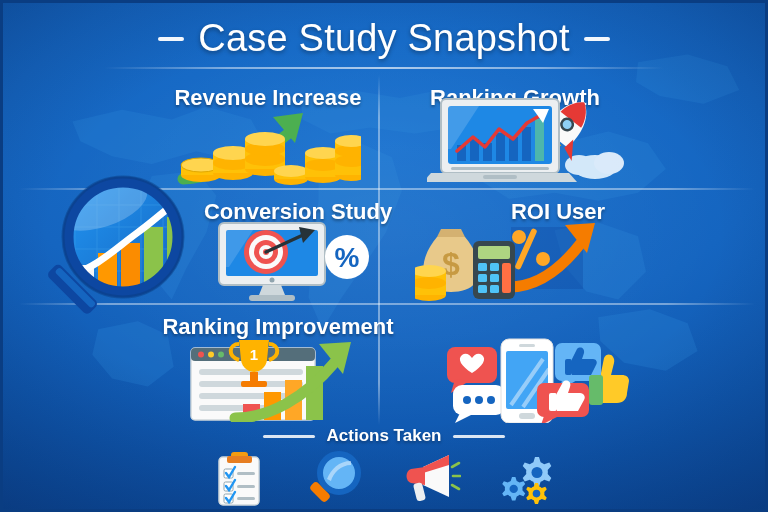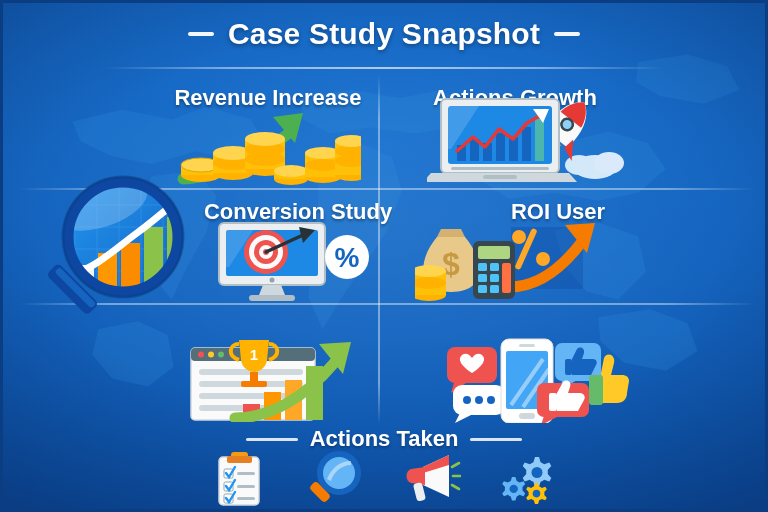--- a/index.html
+++ b/index.html
@@ -28,21 +28,21 @@
     pointer-events:none;
   }
 
   
   .title-wrap {
     position:absolute; top:14px; left:0; width:100%;
     display:flex; align-items:center; justify-content:center; gap:14px;
   }
   .title-dash { width:26px; height:4px; background:#ffffff; border-radius:2px; opacity:.95; }
   .title-text {
-    color:#ffffff; font-size:30px; font-weight:bold; letter-spacing:.2px;
+    color:#ffffff; font-size:38px; font-weight:normal; letter-spacing:.2px;
     text-shadow: 0 2px 4px rgba(0,0,0,.35);
     white-space:nowrap;
   }
   .title-underline {
     position:absolute; top:64px; left:50%; transform:translateX(-50%);
     width:560px; height:2px;
     background: linear-gradient(90deg, rgba(255,255,255,0) 0%, rgba(255,255,255,.45) 22%, rgba(255,255,255,.65) 50%, rgba(255,255,255,.45) 78%, rgba(255,255,255,0) 100%);
   }
 
   
@@ -74,21 +74,21 @@
   .p-eng  { left:440px; top:311px; width:230px; }
 
   .art { position:absolute; }
 
   
   .footer-head {
     position:absolute; top:423px; left:0; width:100%;
     display:flex; align-items:center; justify-content:center; gap:12px;
   }
   .foot-dash { width:52px; height:3px; background:#ffffff; opacity:.85; border-radius:2px; }
-  .foot-text { color:#ffffff; font-size:22px; font-weight:bold; text-shadow:0 2px 3px rgba(0,0,0,.3); white-space:nowrap; }
+  .foot-text { color:#ffffff; font-size:17px; font-weight:bold; text-shadow:0 2px 3px rgba(0,0,0,.3); white-space:nowrap; }
 
   .actions-row {
     position:absolute; top:446px; left:0; width:100%;
     display:flex; align-items:center; justify-content:center; gap:38px;
   }
   .action-icon { width:58px; height:58px; position:relative; }
 </style>
 </head>
 <body>
 
@@ -219,21 +219,21 @@
             <rect x="164" y="34" width="32" height="34" fill="#ffc107"></rect>
           <ellipse cx="180" cy="54" rx="16" ry="6" fill="#ffb300"></ellipse>
           <ellipse cx="180" cy="44" rx="16" ry="6" fill="#ffb300"></ellipse>
           <ellipse cx="180" cy="34" rx="16" ry="6" fill="#ffd54f"></ellipse>
         </g>
       </g>
     </svg>
   </div>
 
   <div class="panel p-traf">
-    <div class="panel-label">Actions Growth</div>
+    <div class="panel-label">Ranking Growth</div>
   </div>
   <div class="art" style="left:424px; top:86px; width:200px; height:96px;">
     <svg width="200" height="96" viewBox="0 0 200 96">
 
       <g opacity=".92">
         <ellipse cx="168" cy="78" rx="22" ry="12" fill="#e3f2fd"></ellipse>
         <ellipse cx="152" cy="76" rx="14" ry="10" fill="#e3f2fd"></ellipse>
         <ellipse cx="182" cy="74" rx="15" ry="11" fill="#eaf4fe"></ellipse>
       </g>
 
@@ -354,20 +354,23 @@
           <rect x="63" y="55" width="9" height="8" rx="1.5"></rect>
           <rect x="75" y="55" width="9" height="8" rx="1.5"></rect>
           <rect x="63" y="66" width="9" height="8" rx="1.5"></rect>
           <rect x="75" y="66" width="9" height="8" rx="1.5"></rect>
         </g>
         <rect x="87" y="44" width="9" height="30" rx="2" fill="#ff7043"></rect>
       </g>
     </svg>
   </div>
 
+  <div class="panel p-rank">
+    <div class="panel-label">Ranking Improvement</div>
+  </div>
   <div class="art" style="left:184px; top:333px; width:186px; height:86px;">
     <svg width="186" height="86" viewBox="0 0 186 86">
 
       <g>
         <rect x="4" y="12" width="124" height="72" rx="4" fill="#fafafa" stroke="#cfd8dc" stroke-width="1.5"></rect>
         <rect x="4" y="12" width="124" height="13" rx="4" fill="#546e7a"></rect>
         <circle cx="14" cy="18.5" r="3" fill="#ef5350"></circle>
         <circle cx="24" cy="18.5" r="3" fill="#ffca28"></circle>
         <circle cx="34" cy="18.5" r="3" fill="#66bb6a"></circle>
         <g fill="#cfd8dc">

